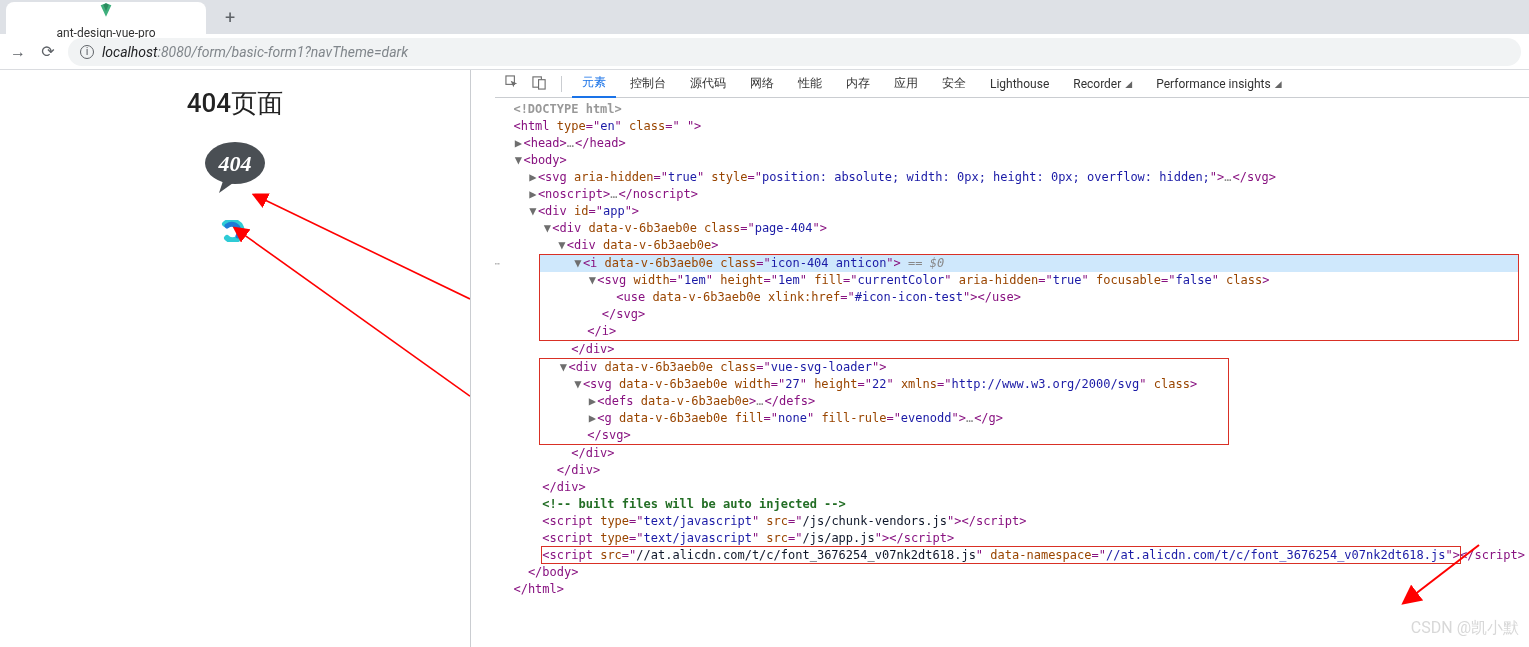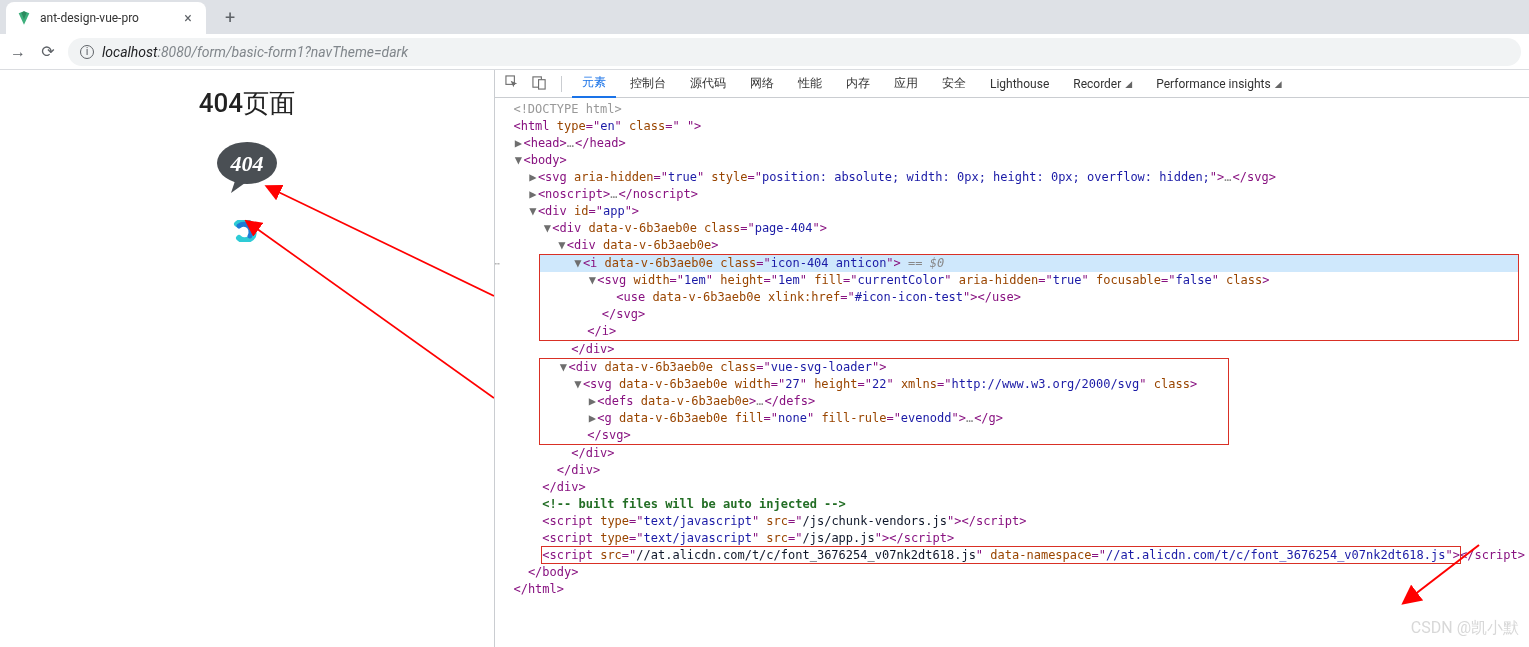--- a/index.html
+++ b/index.html
@@ -1,21 +1,21 @@
 <!DOCTYPE html>
 <html><head>
   <meta charset="utf-8">
   <style>
     * { margin: 0; padding: 0; box-sizing: border-box; }
     body { font-family: -apple-system, "Segoe UI", Roboto, sans-serif; font-size: 13px; background: #fff; color: #333; overflow: hidden; width: 1529px; height: 647px; }
     
     
     .browser-chrome { background: #dee1e6; }
     .tab-bar { display: flex; align-items: center; height: 34px; padding-left: 6px; }
-    .tab { display: flex; align-items: center; background: #fff; border-radius: 8px 8px 0 0; height: 32px; padding: 0 10px; min-width: 200px; gap: 8px; margin-top: 2px; }
+    .tab { display: flex; align-items: center; background: #fff; border-radius: 8px 8px 0 0; height: 32px; padding: 0 10px; min-width: 200px; gap: 8px; margin-top: 2px; flex-direction: column; }
     .tab-favicon { width: 16px; height: 16px; display: flex; align-items: center; justify-content: center; color: #3eaf7c; font-weight: bold; font-size: 14px; }
     .tab-title { flex: 1; color: #333; font-size: 12px; }
     .tab-close { color: #5f6368; font-size: 14px; cursor: pointer; width: 16px; text-align: center; }
     .new-tab { margin-left: 10px; color: #5f6368; font-size: 18px; cursor: pointer; width: 28px; text-align: center; }
     
     .nav-bar { display: flex; align-items: center; background: #fff; height: 36px; padding: 0 8px; gap: 10px; border-bottom: 1px solid #dadce0; }
     .nav-btn { color: #5f6368; font-size: 16px; cursor: pointer; width: 20px; text-align: center; }
     .url-bar { flex: 1; display: flex; align-items: center; background: #f1f3f4; border-radius: 14px; height: 28px; padding: 0 12px; gap: 8px; }
     .url-icon { color: #5f6368; font-size: 11px; border: 1px solid #5f6368; border-radius: 50%; width: 14px; height: 14px; display: flex; align-items: center; justify-content: center; }
     .url-text { color: #202124; font-size: 14px; font-style: italic; }
@@ -25,39 +25,39 @@
     
     .main { display: flex; height: calc(647px - 70px); }
     .page-pane { width: 580px; padding-top: 16px; text-align: center; position: relative; }
     .page-title-h1 { font-size: 26px; font-weight: 500; color: #222; margin-bottom: 20px; }
     .icon-404 { display: inline-block; }
     .icon-404 svg { width: 64px; height: 56px; }
     .vue-svg-loader { margin-top: 20px; }
     .vue-svg-loader svg { width: 27px; height: 22px; }
     
     
-    .devtools { flex: 1; border-left: 1px solid #cacdd1; display: flex; flex-direction: column; background: #fff; }
+    .devtools { flex: 1; border-left: 1px solid #cacdd1; display: flex; flex-direction: column; background: #fff; padding-left: 24px; }
     .dt-header { display: flex; align-items: center; height: 28px; border-bottom: 1px solid #cacdd1; padding: 0 6px; gap: 4px; font-size: 12px; color: #333; }
     .dt-icon { color: #6e6e6e; padding: 0 4px; cursor: pointer; }
     .dt-divider { width: 1px; height: 16px; background: #cacdd1; margin: 0 6px; }
     .dt-tab { padding: 0 10px; height: 28px; display: flex; align-items: center; cursor: pointer; color: #333; gap: 4px; }
     .dt-tab.active { color: #1a73e8; border-bottom: 2px solid #1a73e8; }
     .dt-tab .chev { font-size: 9px; color: #666; }
     
     .dt-body { flex: 1; overflow: auto; padding: 3px 0; font-family: Menlo, Consolas, monospace; font-size: 12px; line-height: 17px; position: relative; background: #fff; }
     .line { white-space: pre; padding: 0 4px; }
     .line.selected { background: #cfe8fc; }
     .arr { color: #6e6e6e; display: inline-block; width: 10px; text-align: center; cursor: pointer; }
     .tag-name { color: #881280; }
     .attr-name { color: #994500; }
     .attr-value { color: #1a1aa6; }
     .attr-link { color: #0f172a; cursor: pointer; }
     .punc { color: #881280; }
     .txt { color: #303030; }
-    .doctype { color: #999; }
+    .doctype { color: #999; font-weight: bold; }
     .comment { color: #236e25; font-weight: bold; }
     .cursor-hint { color: #888; font-style: italic; }
     .dots { letter-spacing: 1px; color: #888; }
     .gutter-dots { position: absolute; left: 0; width: 14px; color: #aaa; font-size: 10px; letter-spacing: 1px; }
     
     .watermark { position: absolute; right: 10px; bottom: 8px; color: #d8d8d8; font-size: 16px; z-index: 99; }
     
     
     .arrow-overlay { position: absolute; top: 0; left: 0; width: 100%; height: 100%; pointer-events: none; z-index: 50; }
   </style>

